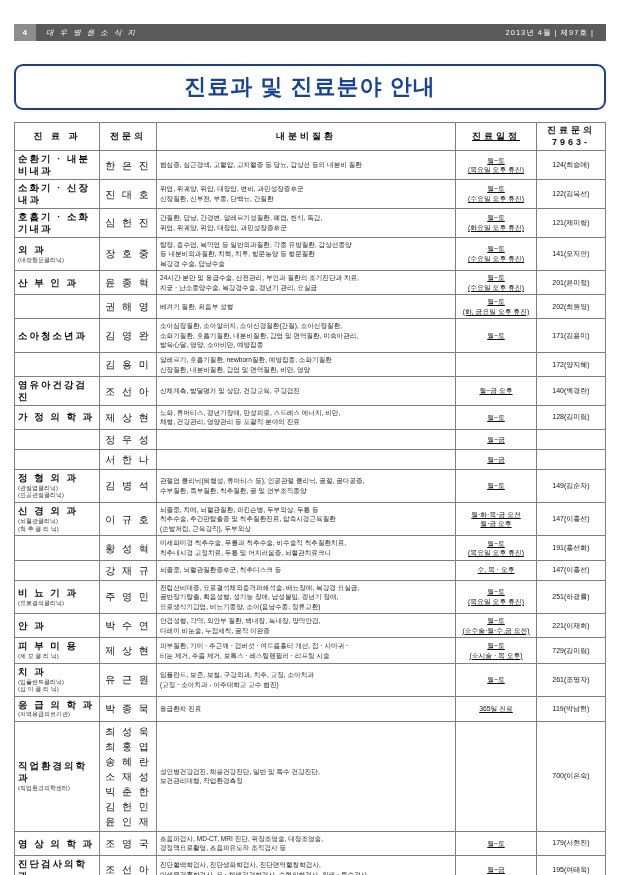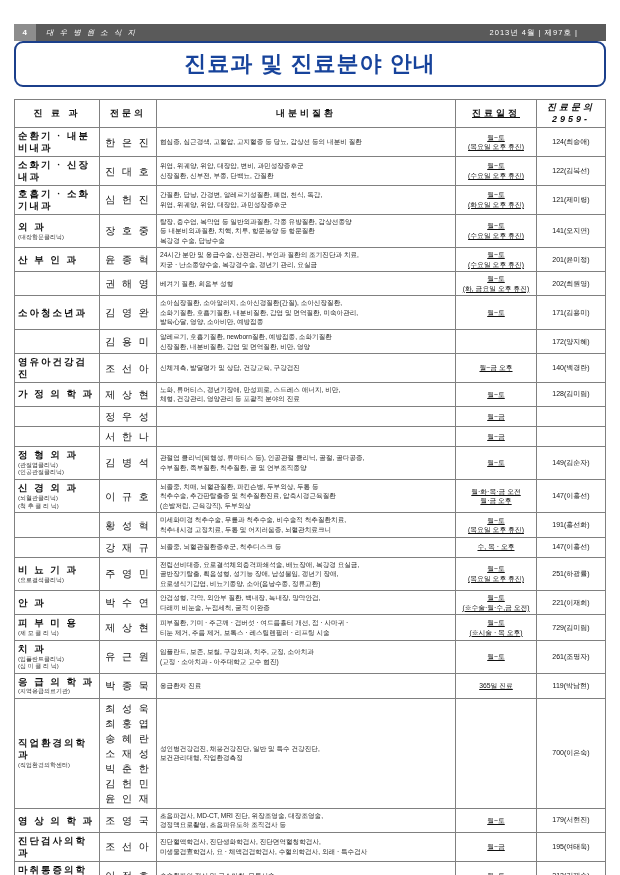--- a/index.html
+++ b/index.html
@@ -18,25 +18,25 @@
     height:17px;margin-top:24px;
     background:#5a5a5a;color:#ffffff;
     font-size:7.5px;letter-spacing:.5px;
   }
   .topbar .pagenum{
     width:22px;height:17px;background:#8d8d8d;
     display:flex;align-items:center;justify-content:center;
     font-size:8px;font-weight:bold;color:#fff;
   }
   .topbar .bookname{padding-left:10px;letter-spacing:2px;font-style:italic;}
-  .topbar .issue{margin-left:auto;padding-right:28px;letter-spacing:1px;}
+  .topbar .issue{margin-left:auto;padding-right:12px;letter-spacing:1px;}
 
   
   .titlebox{
-    margin-top:0;
+    margin-top:23px;
     border:2px solid #1b3f8b;
     border-radius:9px;
     height:42px;
     display:flex;align-items:center;justify-content:center;
     background:#ffffff;
   }
   .titlebox .t{
     font-size:22px;font-weight:bold;color:#17439b;letter-spacing:1px;
   }
 
@@ -60,21 +60,21 @@
     letter-spacing:3px;
     height:20px;
     text-align:center;
   }
   .c-dept{width:78px;text-align:left;font-weight:bold;font-size:9.5px;letter-spacing:2px;line-height:1.25;}
   .c-dept .sub{display:block;font-size:6px;font-weight:normal;letter-spacing:0;color:#333;margin-top:1px;}
   .c-doc{width:50px;text-align:center;font-size:10px;letter-spacing:2px;line-height:1.5;}
   .c-field{text-align:left;font-size:6.6px;line-height:1.45;color:#222;}
   .c-sched{width:74px;text-align:center;font-size:6.8px;line-height:1.4;text-decoration:underline;}
   .c-tel{width:62px;text-align:center;font-size:7px;}
-  .hdr-tel{line-height:1.3;font-style:italic;}
+  .hdr-tel{line-height:1.3;}
 </style>
 </head>
 <body>
 
 <div class="page">
 
   <div class="topbar">
     <div class="pagenum">4</div>
     <div class="bookname">대 우 병 원 소 식 지</div>
     <div class="issue">2013년 4월 | 제97호 |</div>
@@ -86,21 +86,21 @@
 
   <table class="main">
     <thead>
       <tr>
         <th class="c-dept">진 료 과</th>
         <th class="c-doc">전문의</th>
         <th>내분비질환</th>
         <th class="c-sched">진료일정</th>
         <th class="c-tel hdr-tel">
           <span>진료문의</span><br>
-          <span>2959-</span>
+          <span>7963-</span>
         </th>
       </tr>
     </thead>
     <tbody id="tbody">
         <tr>
           <td class="c-dept"><span>순환기 · 내분비내과</span></td>
           <td class="c-doc">한 은 진</td>
           <td class="c-field">협심증, 심근경색, 고혈압, 고지혈증 등 당뇨, 갑상선 등의 내분비 질환</td>
           <td class="c-sched">월~토<br>(목요일 오후 휴진)</td>
           <td class="c-tel">124(최승애)</td>

